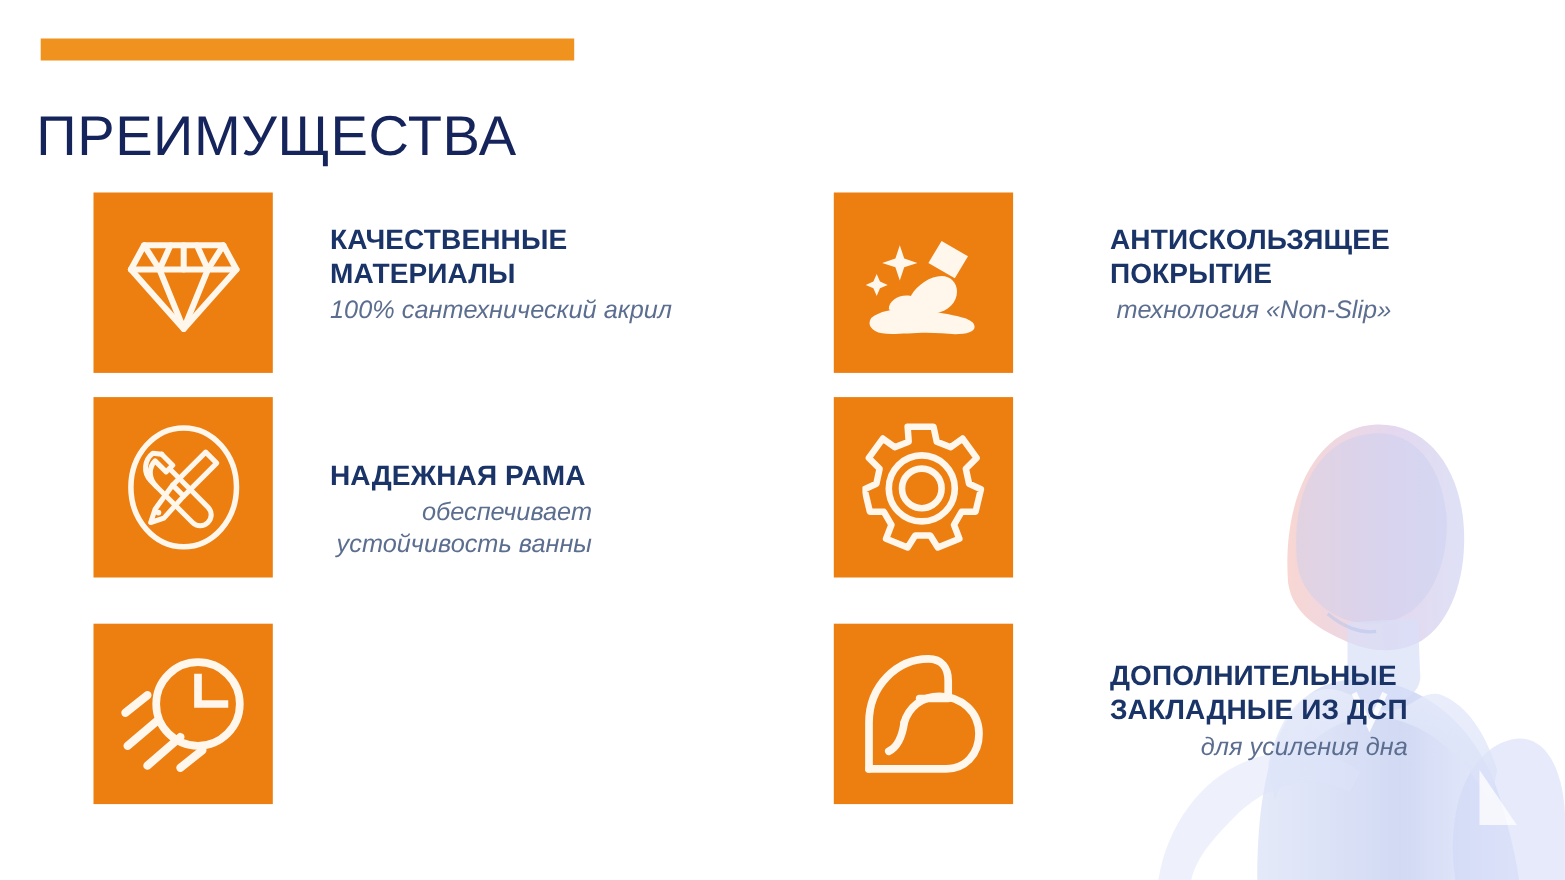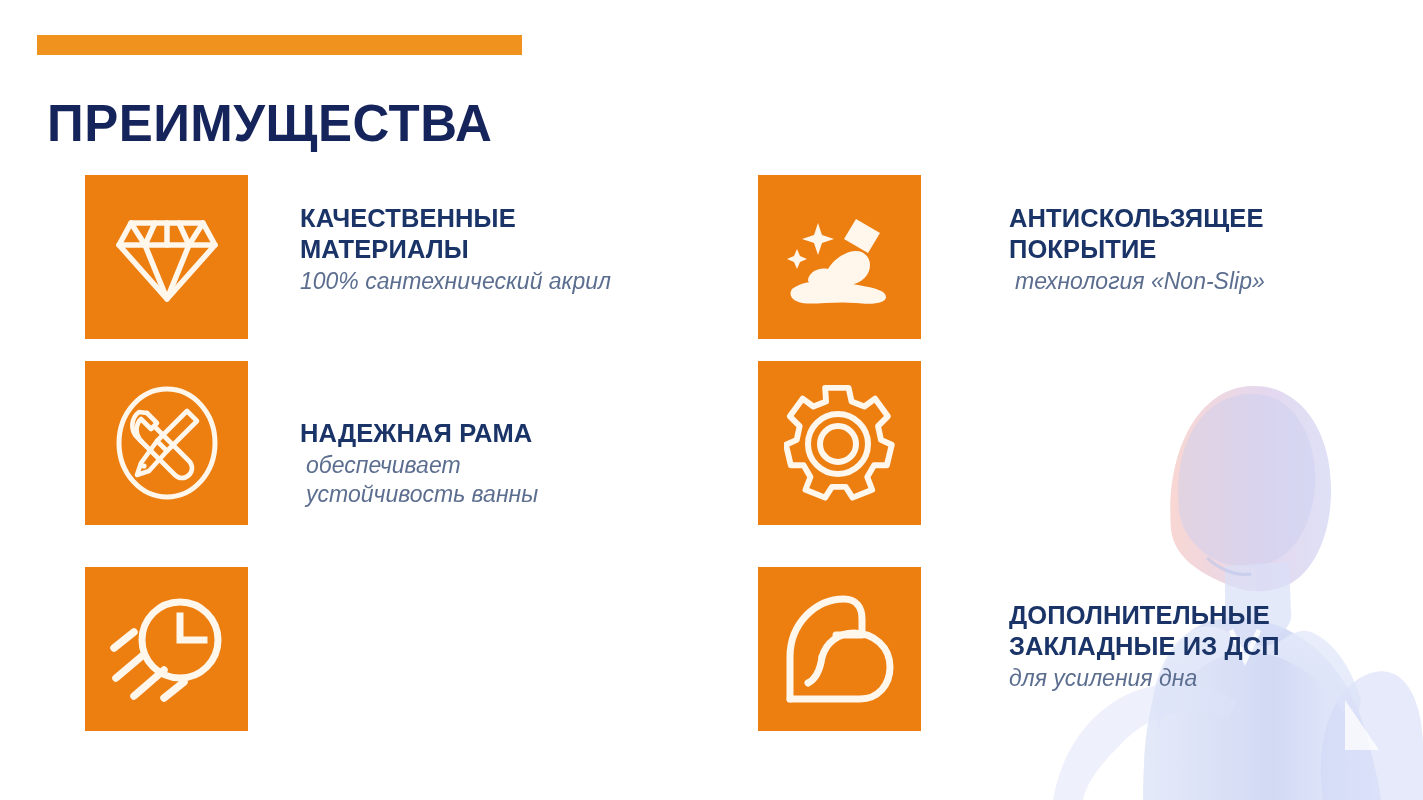--- a/index.html
+++ b/index.html
@@ -33,24 +33,24 @@
     position: absolute;
     left: 37px;
     top: 35px;
     width: 485px;
     height: 20px;
     background: #F0921E;
     z-index: 2;
   }
   .page-title {
     position: absolute;
-    left: 47px;
+    left: 33px;
     top: 63px;
     font-size: 51px;
-    font-weight: bold;
+    font-weight: normal;
     letter-spacing: 0.5px;
     color: #16245C;
     line-height: 1.05;
     white-space: nowrap;
     z-index: 2;
   }
 
   
   .features {
     position: absolute;
@@ -94,20 +94,21 @@
     letter-spacing: 0.1px;
     white-space: pre-line;
   }
   .feature-sub {
     color: #5C6E8F;
     font-size: 23px;
     font-style: italic;
     line-height: 29px;
     white-space: pre-line;
     margin-top: 2px;
+    text-align: right;
   }
 
   
   .v-top    .feature-text { padding-top: 28px; }
   .v-mid    .feature-text { padding-top: 57px; }
   .v-mid2   .feature-text { padding-top: 66px; }
   .v-bottom .feature-text { padding-top: 24px; }
   .v-dsp    .feature-text { padding-top: 33px; }
 
   .sub-indent-1 { padding-left: 6px; }

